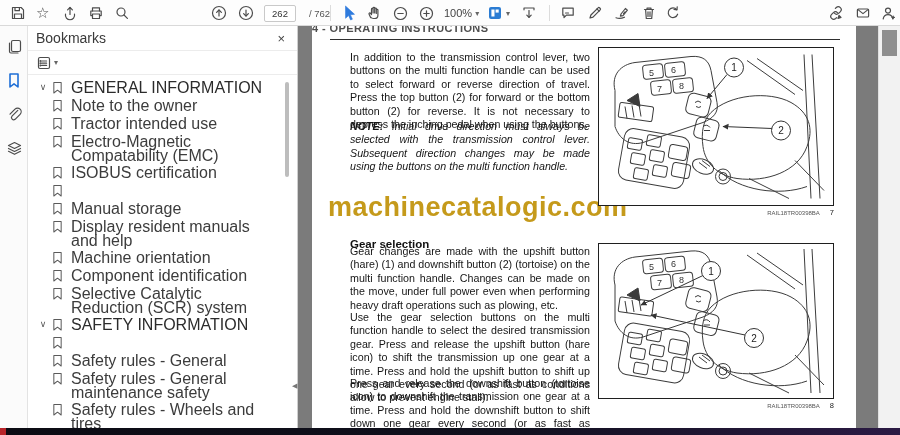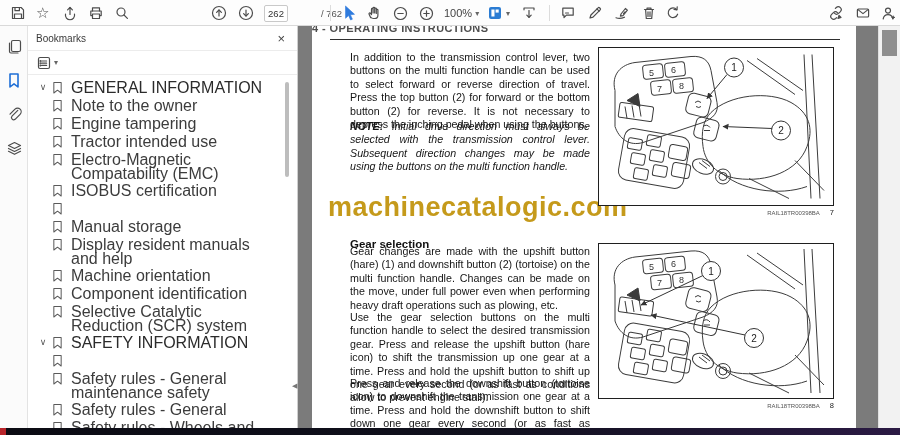--- a/index.html
+++ b/index.html
@@ -6,36 +6,36 @@
   html,body { width:900px; height:435px; overflow:hidden; }
   body { font-family:"Liberation Sans", sans-serif; position:relative; background:#7b7b7b; }
 
   
   .toolbar { position:absolute; left:0; top:0; width:900px; height:26px; background:#fdfdfd;
              border-bottom:1px solid #d9d9d9; z-index:50; }
   .tool { position:absolute; top:0; height:26px; display:flex; align-items:center; cursor:default; }
   .tool svg { display:block; }
   .ic { stroke:#4c4c4c; fill:none; stroke-width:1.2; stroke-linecap:round; stroke-linejoin:round; }
   .sep { position:absolute; top:5px; width:1px; height:16px; background:#dcdcdc; }
-  .pagebox { width:24px; height:17px; border:1px solid #c9c9c9; border-radius:2px; font-size:9.5px;
+  .pagebox { width:32px; height:17px; border:1px solid #c9c9c9; border-radius:2px; font-size:9.5px;
              color:#333; text-align:center; line-height:15px; background:#fff; }
   .pagecount { font-size:9.5px; color:#555; margin-left:5px; }
   .zoomlabel { font-size:11px; color:#444; }
   .caret { font-size:8px; color:#666; margin-left:3px; }
 
   
   .rail { position:absolute; left:0; top:26px; width:28px; bottom:7px; background:#fbfbfb;
           border-right:1px solid #e3e3e3; z-index:20; }
   .rail-btn { width:28px; height:28px; display:flex; align-items:center; justify-content:center; }
 
   
   .panel { position:absolute; left:28px; top:26px; width:270px; bottom:7px; background:#fff;
            border-right:1px solid #cfcfcf; z-index:20; overflow:hidden; }
   .panel-head { height:24px; display:flex; align-items:center; padding:0 8px; }
-  .panel-title { font-size:10px; color:#3a3a3a; flex:1; }
+  .panel-title { font-size:14px; color:#3a3a3a; flex:1; }
   .panel-close { font-size:13px; color:#444; padding:0 4px; }
   .panel-tools { height:25px; border-top:1px solid #ececec; border-bottom:1px solid #ececec;
                  display:flex; align-items:center; padding:0 9px; }
   .bm-list { padding-top:4px; }
   .bm-row { display:flex; align-items:flex-start; min-height:18px; padding:2px 6px 2px 0; }
   .bm-row .chev { width:14px; margin-left:8px; font-size:9px; color:#555; line-height:13px; text-align:center; }
   .bm-row.lvl1 { padding-left:22px; }
   .bm-ic { width:13px; margin:0 6px 0 2px; color:#5a5a5a; flex:0 0 auto; }
   .bm-ic svg { display:block; }
   .bm-label { font-size:16px; color:#3c3c3c; line-height:13.5px; padding-right:14px; }
@@ -131,21 +131,21 @@
         <svg width="18" height="18" viewBox="0 0 18 18" class="ic">
           <circle cx="9" cy="9" r="6.5"></circle>
           <path d="M9 6v5.8"></path>
           <path d="M6.6 9.6L9 12l2.4-2.4"></path>
         </svg>
       </span>
   </div>
   <div class="tool" style="left:264px">
     <div class="pagebox">262</div>
   </div>
-  <div class="tool" style="left:316px">
+  <div class="tool" style="left:304px">
     <span class="pagecount">/ 762</span>
   </div>
   <div class="sep" style="left:330px"></div>
 
   <div class="tool" style="left:341px">
     <span>
         <svg width="15" height="16" viewBox="0 0 15 16">
           <path d="M4.5 1l.1 12.3 3-2.8 2 4.5 1.8-.8-2-4.4 4.1-.5z" fill="#2f7bdd" stroke="#2f7bdd" stroke-width="0.6" stroke-linejoin="round"></path>
         </svg>
       </span>
@@ -330,28 +330,20 @@
           </svg>
         </span>
         <span class="bm-label">Note to the owner</span>
       </div>
       <div class="bm-row lvl1">
         <span class="bm-ic">
           <svg width="11" height="13" viewBox="0 0 12 14">
             <path d="M2 1.5h8v11.5l-4-3.1-4 3.1z" fill="none" stroke="currentColor" stroke-width="1.1" stroke-linejoin="round"></path>
           </svg>
         </span>
-        <span class="bm-label">Engine tampering</span>
-      </div>
-      <div class="bm-row lvl1">
-        <span class="bm-ic">
-          <svg width="11" height="13" viewBox="0 0 12 14">
-            <path d="M2 1.5h8v11.5l-4-3.1-4 3.1z" fill="none" stroke="currentColor" stroke-width="1.1" stroke-linejoin="round"></path>
-          </svg>
-        </span>
         <span class="bm-label">Tractor intended use</span>
       </div>
       <div class="bm-row lvl1">
         <span class="bm-ic">
           <svg width="11" height="13" viewBox="0 0 12 14">
             <path d="M2 1.5h8v11.5l-4-3.1-4 3.1z" fill="none" stroke="currentColor" stroke-width="1.1" stroke-linejoin="round"></path>
           </svg>
         </span>
         <span class="bm-label">Electro-Magnetic Compatability (EMC)</span>
       </div>
@@ -425,29 +417,29 @@
             <path d="M2 1.5h8v11.5l-4-3.1-4 3.1z" fill="none" stroke="currentColor" stroke-width="1.1" stroke-linejoin="round"></path>
           </svg>
         </span>
       </div>
       <div class="bm-row lvl1">
         <span class="bm-ic">
           <svg width="11" height="13" viewBox="0 0 12 14">
             <path d="M2 1.5h8v11.5l-4-3.1-4 3.1z" fill="none" stroke="currentColor" stroke-width="1.1" stroke-linejoin="round"></path>
           </svg>
         </span>
+        <span class="bm-label">Safety rules - General</span>
+      </div>
+      <div class="bm-row lvl1">
+        <span class="bm-ic">
+          <svg width="11" height="13" viewBox="0 0 12 14">
+            <path d="M2 1.5h8v11.5l-4-3.1-4 3.1z" fill="none" stroke="currentColor" stroke-width="1.1" stroke-linejoin="round"></path>
+          </svg>
+        </span>
         <span class="bm-label">Safety rules - General maintenance safety</span>
-      </div>
-      <div class="bm-row lvl1">
-        <span class="bm-ic">
-          <svg width="11" height="13" viewBox="0 0 12 14">
-            <path d="M2 1.5h8v11.5l-4-3.1-4 3.1z" fill="none" stroke="currentColor" stroke-width="1.1" stroke-linejoin="round"></path>
-          </svg>
-        </span>
-        <span class="bm-label">Safety rules - General</span>
       </div>
       <div class="bm-row lvl1">
         <span class="bm-ic">
           <svg width="11" height="13" viewBox="0 0 12 14">
             <path d="M2 1.5h8v11.5l-4-3.1-4 3.1z" fill="none" stroke="currentColor" stroke-width="1.1" stroke-linejoin="round"></path>
           </svg>
         </span>
         <span class="bm-label">Safety rules - Wheels and tires</span>
       </div>
     </div>

